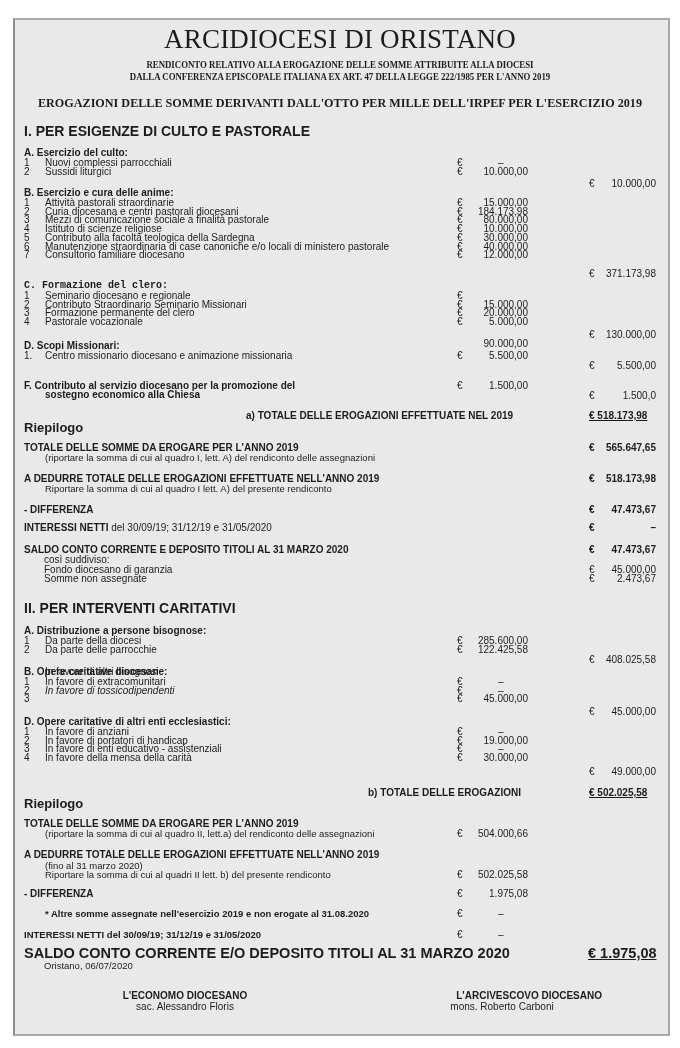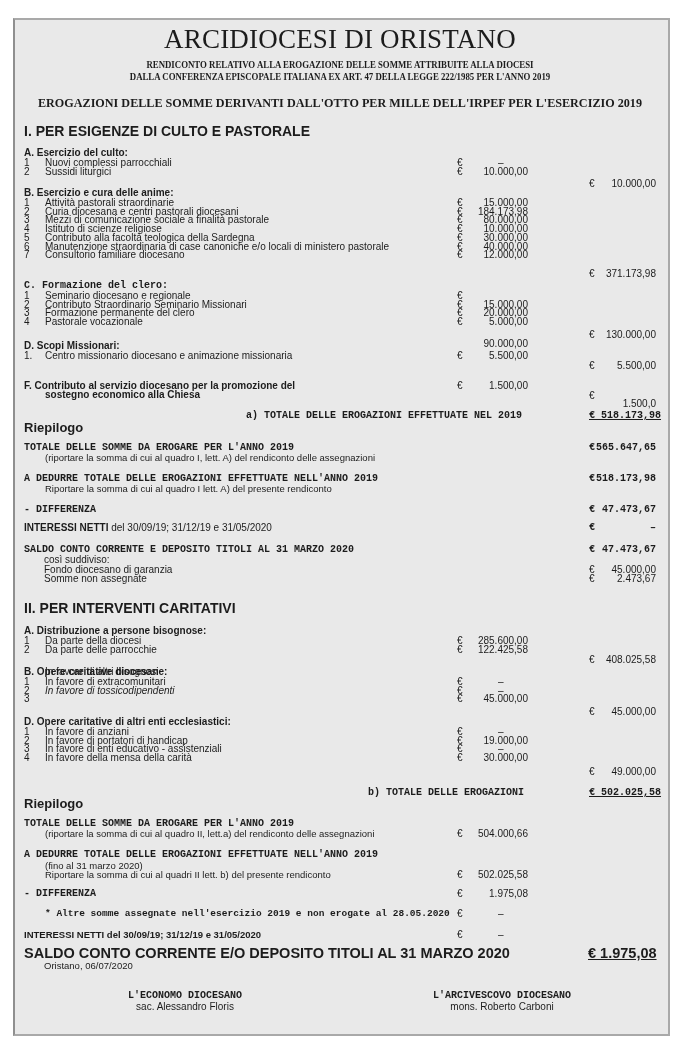--- a/index.html
+++ b/index.html
@@ -12,21 +12,21 @@
   .sub { font-size:10px; font-weight:bold; transform:scaleX(0.88); transform-origin:center; }
   .hdr2 { font-size:13.5px; font-weight:bold; transform:scaleX(0.9); transform-origin:center; }
   .sec { left:24px; font-size:14px; font-weight:bold; }
   .grp { left:24px; font-size:10px; font-weight:bold; }
   .num { left:24px; font-size:10px; }
   .lbl { left:45px; font-size:10px; }
   .eur1 { left:457px; font-size:10px; }
   .val1 { left:460px; width:68px; text-align:right; font-size:10px; }
   .eur2 { left:589px; font-size:10px; }
   .val2 { left:594px; width:62px; text-align:right; font-size:10px; }
-  .bold { font-weight:bold;font-family:Liberation Mono, monospace; }
+  .bold { font-weight:bold; }
   .riep { left:24px; font-size:13px; font-weight:bold; }
   .ind { left:44px; font-size:10px; }
   .ul { text-decoration:underline; }
   .big { font-size:14.5px; font-weight:bold; }
 </style>
 </head>
 <body>
 
 <div class="panel"></div>
 
@@ -132,21 +132,21 @@
       <div class="abs eur1" style="top: 350px;">€</div>
       <div class="abs val1" style="top: 350px;">5.500,00</div>
     </div>
     <div class="abs eur2" style="top: 360px;">€</div>
     <div class="abs val2" style="top: 360px;">5.500,00</div>
     <div class="abs grp" style="top: 380px;">F. Contributo al servizio diocesano per la promozione del</div>
     <div class="abs grp" style="top: 389px;;left:45px">sostegno economico alla Chiesa</div>
     <div class="abs eur1" style="top: 380px;">€</div>
     <div class="abs val1" style="top: 380px;">1.500,00</div>
     <div class="abs eur2" style="top: 390px;">€</div>
-    <div class="abs val2" style="top: 390px; margin-top: 8px;">1.500,0</div>
+    <div class="abs val2" style="top: 390px;">1.500,0</div>
   </div>
 
 <div class="abs bold" style="left:246px;top:410px;font-size:10px">a) TOTALE DELLE EROGAZIONI EFFETTUATE NEL 2019</div>
 <div class="abs bold ul" style="left:589px;top:410px;font-size:10px;width:70px;">€  518.173,98</div>
 
 <div class="abs riep" style="top:420px">Riepilogo</div>
 
 <div class="abs bold" style="left:24px;top:442px;font-size:10px">TOTALE DELLE SOMME DA EROGARE PER L'ANNO 2019</div>
 <div class="abs" style="left:45px;top:452px;font-size:9.5px">(riportare la somma di cui al quadro I, lett. A) del rendiconto delle assegnazioni</div>
 <div class="abs eur2 bold" style="top:442px">€</div>
@@ -257,28 +257,28 @@
 <div class="abs bold" style="left:24px;top:849px;font-size:10px">A DEDURRE TOTALE DELLE EROGAZIONI EFFETTUATE NELL'ANNO 2019</div>
 <div class="abs" style="left:45px;top:860px;font-size:9.5px">(fino al 31 marzo 2020)</div>
 <div class="abs" style="left:45px;top:869px;font-size:9.5px">Riportare la somma di cui al quadri II lett. b) del presente rendiconto</div>
 <div class="abs eur1" style="top:869px">€</div>
 <div class="abs val1" style="top:869px">502.025,58</div>
 
 <div class="abs bold" style="left:24px;top:888px;font-size:10px">- DIFFERENZA</div>
 <div class="abs eur1" style="top:888px">€</div>
 <div class="abs val1" style="top:888px">1.975,08</div>
 
-<div class="abs bold" style="left:45px;top:908px;font-size:9.5px">* Altre somme assegnate nell'esercizio 2019 e non erogate al 28.05.2020</div>
+<div class="abs bold" style="left:45px;top:908px;font-size:9.5px">* Altre somme assegnate nell'esercizio 2019 e non erogate al 31.08.2020</div>
 <div class="abs eur1" style="top:908px">€</div>
 <div class="abs" style="left:498px;top:908px;font-size:10px">–</div>
 
 <div class="abs" style="left:24px;top:929px;font-size:9.5px"><b>INTERESSI NETTI</b><b> del 30/09/19; 31/12/19 e 31/05/2020</b></div>
 <div class="abs eur1" style="top:929px">€</div>
 <div class="abs" style="left:498px;top:929px;font-size:10px">–</div>
 
 <div class="abs big" style="left:24px;top:945px">SALDO CONTO CORRENTE E/O DEPOSITO TITOLI AL 31 MARZO 2020</div>
 <div class="abs big ul" style="left:588px;top:945px">€  1.975,08</div>
 
 <div class="abs" style="left:44px;top:960px;font-size:9.5px">Oristano, 06/07/2020</div>
 <div class="abs bold" style="left:90px;width:190px;text-align:center;top:990px;font-size:10px">L'ECONOMO DIOCESANO</div>
 <div class="abs" style="left:90px;width:190px;text-align:center;top:1001px;font-size:10px">sac. Alessandro Floris</div>
-<div class="abs bold" style="left:402px;width:200px;text-align:center;top:990px;font-size:10px">L'ARCIVESCOVO DIOCESANO</div>
+<div class="abs bold" style="left:402px;width:200px;text-align:right;top:990px;font-size:10px">L'ARCIVESCOVO DIOCESANO</div>
 <div class="abs" style="left:402px;width:200px;text-align:center;top:1001px;font-size:10px">mons. Roberto Carboni</div>
 
 </body></html>

